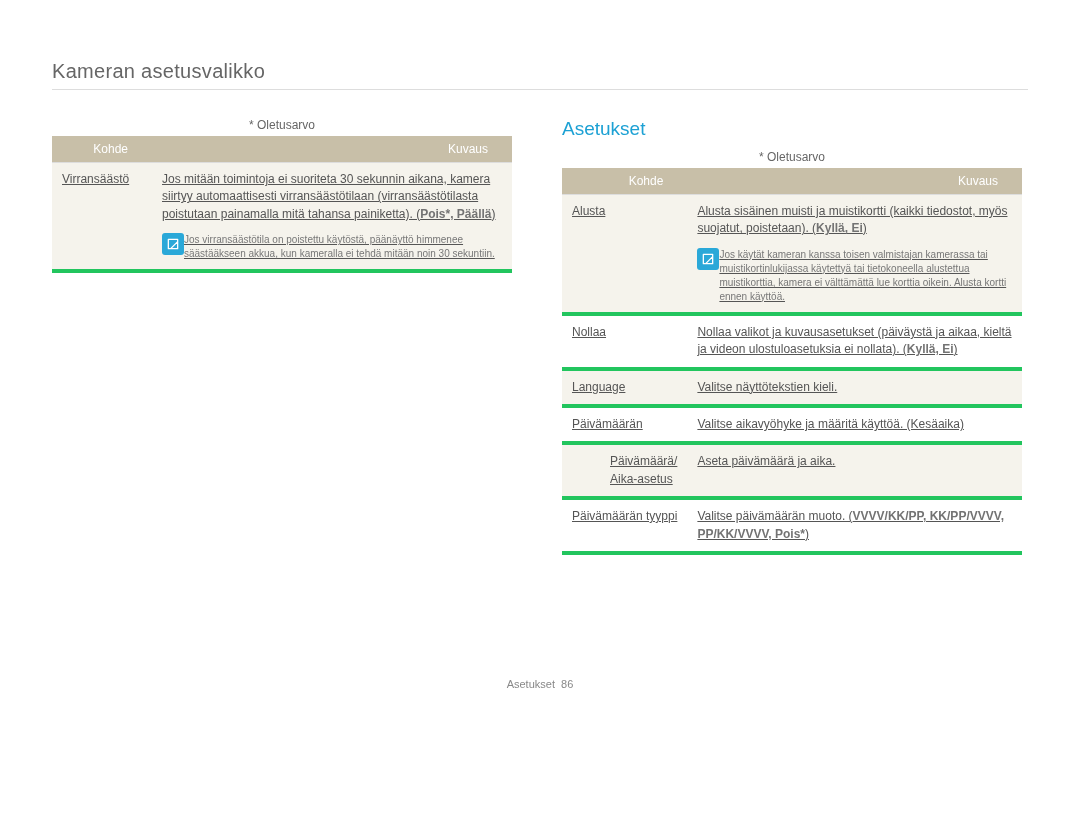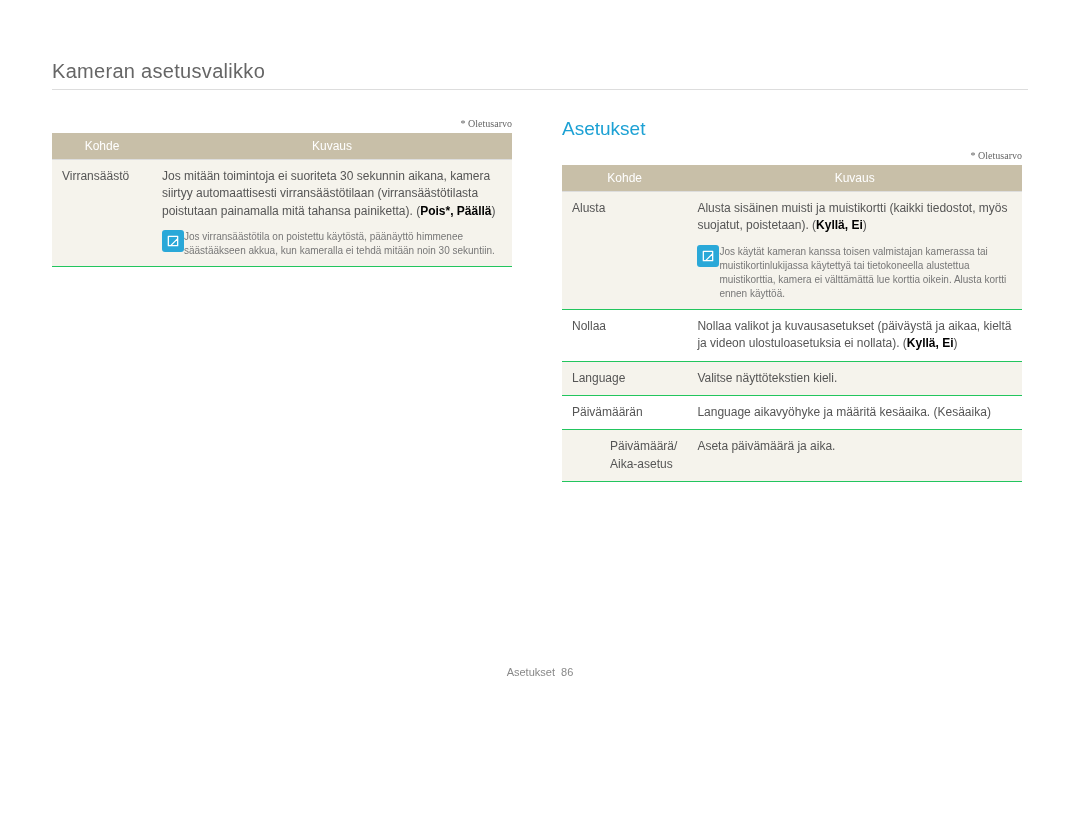--- a/index.html
+++ b/index.html
@@ -1,33 +1,33 @@
 <!DOCTYPE html>
 <html><head>
 <meta charset="utf-8">
 <style>
   * { box-sizing: border-box; margin: 0; padding: 0; }
   html, body { width: 1080px; height: 815px; background: #fff; font-family: Arial, Helvetica, sans-serif; color: #444; }
   .page { position: relative; width: 1080px; height: 702px; padding: 60px 52px 20px 52px; }
   .page-header { font-size: 20px; font-weight: 300; color: #666; letter-spacing: 0.3px; border-bottom: 1px solid #ddd; padding-bottom: 6px; margin-bottom: 28px; }
   .columns { display: flex; gap: 50px; }
   .col { width: 460px; }
-  .default-note { font-size: 10px; color: #666; text-align: right; margin-bottom: 4px; font-family: Liberation Serif, serif; }
+  .default-note { font-size: 12px; color: #666; text-align: center; margin-bottom: 4px; }
   .section-title { font-size: 19px; color: #1da1d4; font-weight: 400; margin-bottom: 10px; }
   table.settings { width: 100%; border-collapse: collapse; font-size: 12px; color: #555; }
-  table.settings th { background: #c8bfa8; color: #fff; text-align: center; font-weight: 400; padding: 6px 10px; border-bottom: 1px solid #ddd; }
+  table.settings th { background: #c8bfa8; color: #fff; text-align: right; font-weight: 400; padding: 6px 24px; border-bottom: 1px solid #ddd; }
   table.settings th.col-kohde { width: 100px; }
-  table.settings td { padding: 8px 10px; vertical-align: top; border-bottom: 1px solid #22c55e; line-height: 1.45; }
+  table.settings td { padding: 8px 10px; vertical-align: top; border-bottom: 4px solid #22c55e; line-height: 1.45; text-decoration: underline; }
   table.settings tr.with-bg td { background: #f5f3ec; }
   .note-box { display: flex; margin-top: 10px; align-items: flex-start; }
   .note-icon { flex: 0 0 22px; width: 22px; height: 22px; background: #2aa8d8; border-radius: 3px; display: flex; align-items: center; justify-content: center; }
   .note-icon svg { width: 14px; height: 14px; }
   .note-text { font-size: 10px; color: #777; line-height: 1.4; }
-  .footer { position: absolute; bottom: 24px; left: 0; width: 100%; text-align: center; font-size: 11px; color: #888; }
-  .b { font-weight: 700; color: #000000; }
+  .footer { position: absolute; bottom: 12px; left: 0; width: 100%; text-align: center; font-size: 11px; color: #888; }
+  .b { font-weight: 700; color: #737373; }
 </style>
 </head>
 <body>
 
 <div class="page">
   <div class="page-header">Kameran asetusvalikko</div>
 
   <div class="columns">
 
     <div class="col">
@@ -92,29 +92,35 @@
             </td>
           </tr>
 
           <tr class="with-bg">
             <td>Language</td>
             <td>Valitse näyttötekstien kieli.</td>
           </tr>
 
           <tr>
             <td>Päivämäärän</td>
-            <td>Language aikavyöhyke ja määritä kesäaika. (Kesäaika)</td>
+            <td>Valitse aikavyöhyke ja määritä käyttöä. (Kesäaika)</td>
           </tr>
 
           <tr class="with-bg">
             <td style="white-space:pre-line;padding-left:48px;">Päivämäärä/
 Aika-asetus</td>
             <td>Aseta päivämäärä ja aika.</td>
           </tr>
 
+          <tr>
+            <td>Päivämäärän tyyppi</td>
+            <td>
+              <span>Valitse päivämäärän muoto. (</span><span class="b">VVVV/KK/PP, KK/PP/VVVV, PP/KK/VVVV, Pois*</span><span>)</span>
+            </td>
+          </tr>
         </tbody>
       </table>
     </div>
 
   </div>
 
   <div class="footer">
     <span>Asetukset</span>&nbsp;&nbsp;<span>86</span>
   </div>
 </div>

